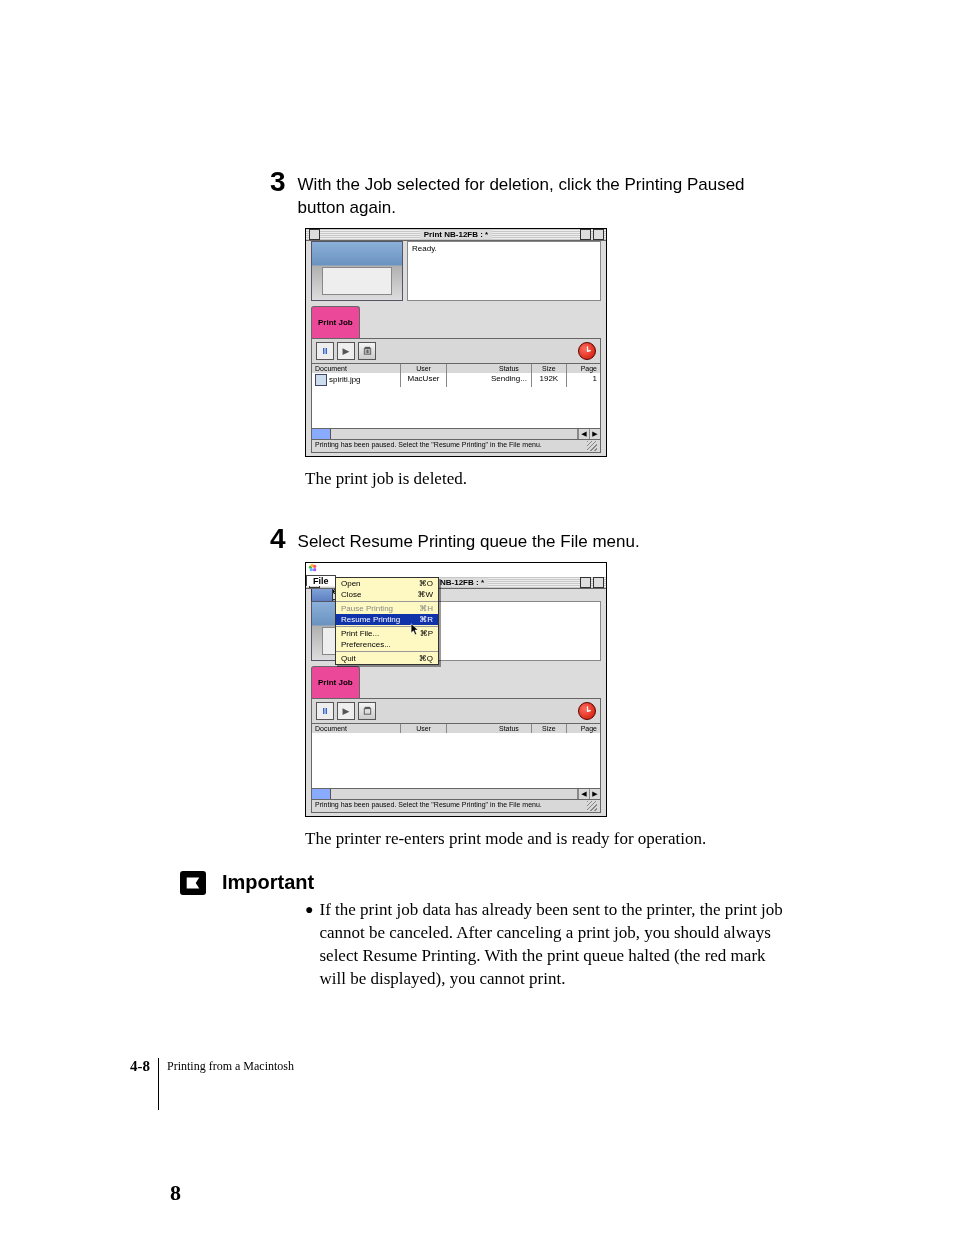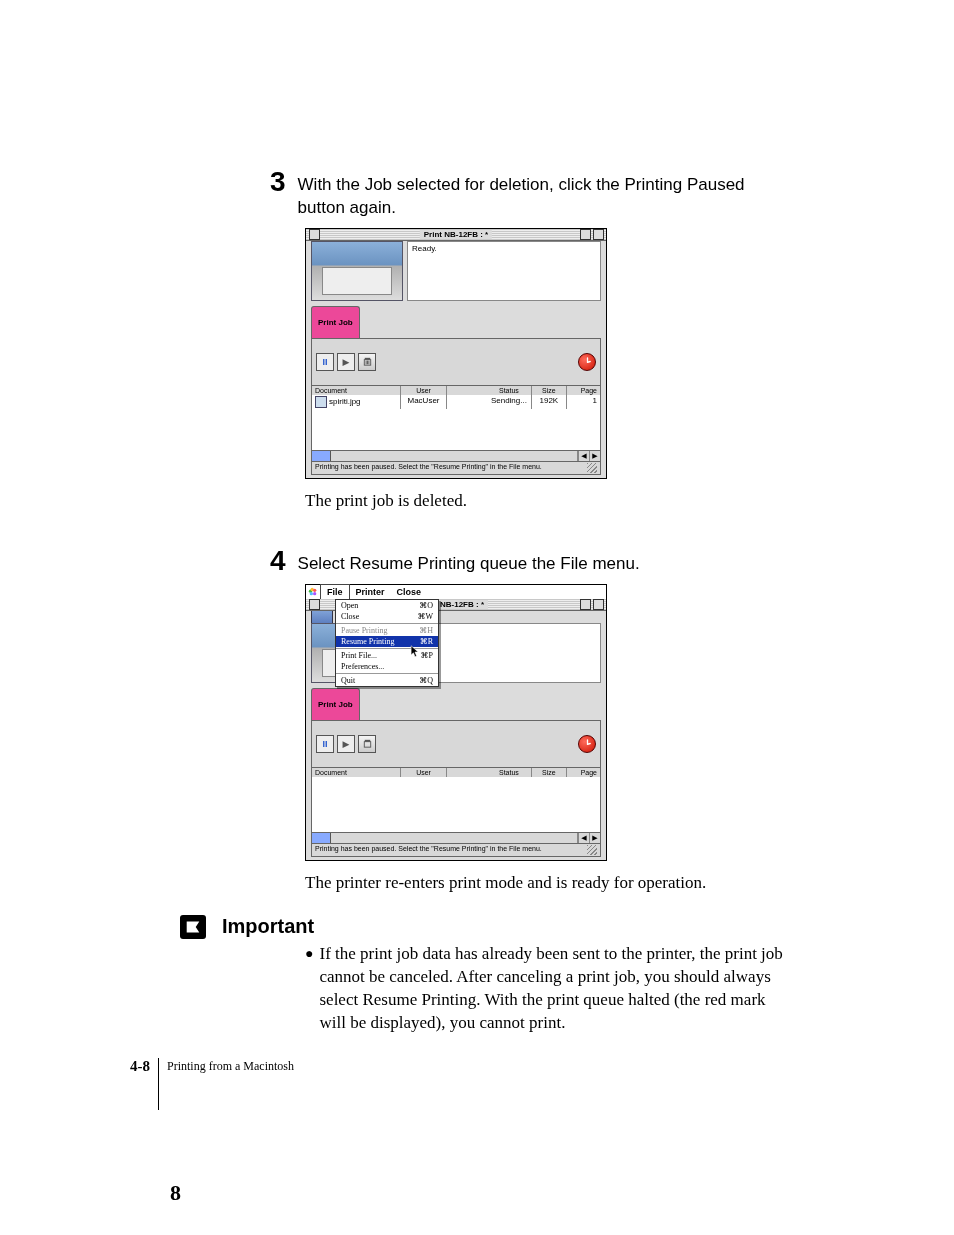--- a/index.html
+++ b/index.html
@@ -138,21 +138,21 @@
     border-bottom:none;
     border-radius: 3px 3px 0 0;
     background:#ec4899;
   }
   .toolbar-row {
     margin: 0 5px;
     border:1px solid #666;
     background:#d8d8d8;
     display:flex;
     align-items:center;
-    padding:14px 4px;
+    padding:3px 4px;
     gap:3px;
   }
   .tb-btn {
     width:16px; height:16px;
     border:1px solid #555;
     background:#eee;
     display:flex; align-items:center; justify-content:center;
     font-size:9px;
   }
   .tb-btn.pause { color:#2255cc; font-weight:bold; }
@@ -234,41 +234,41 @@
   .status-resize {
     margin-left:auto; width:10px; height:10px;
     background: repeating-linear-gradient(135deg,#888 0 1px, transparent 1px 3px);
   }
   
   .menubar {
     display:flex;
     background:#fff;
     border-bottom:1px solid #000;
     font-size:9px; font-weight:bold;
-    align-items:flex-end;
+    align-items:flex-start;
     height:14px;
+    flex-direction:column;
   }
   .apple-menu {
     width:14px; text-align:center;
     background:#fff;
   }
   .menu-top {
     padding:0 6px; height:100%; display:flex; align-items:center;
   }
   .menu-top.active { background:#fff; border:1px solid #444; border-bottom:none; position:relative; z-index:5;}
   .dropdown {
     position:absolute;
     top:14px; left:29px;
     width:102px;
-    background:#ffffff;
+    background:#fef9c3;
     border:1px solid #333;
     box-shadow: 2px 2px 0 rgba(0,0,0,0.4);
     z-index:10;
     font-size:8px;
-    font-family:Liberation Serif, serif;
   }
   .dd-row {
     display:flex; justify-content:space-between;
     padding:1px 5px;
   }
   .dd-row.disabled { color:#888; }
   .dd-row.highlight {
     background:#1133aa; color:#fff;
   }
   .dd-sep { height:1px; background:#999; margin:1px 0;}

